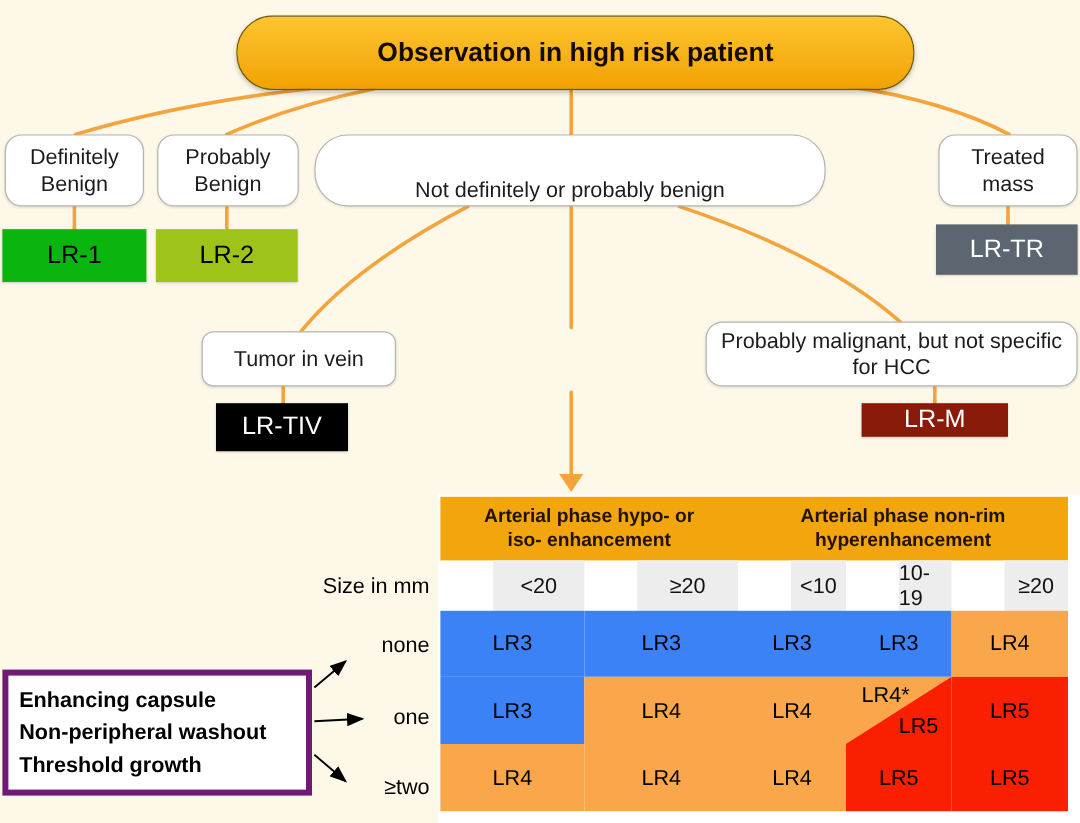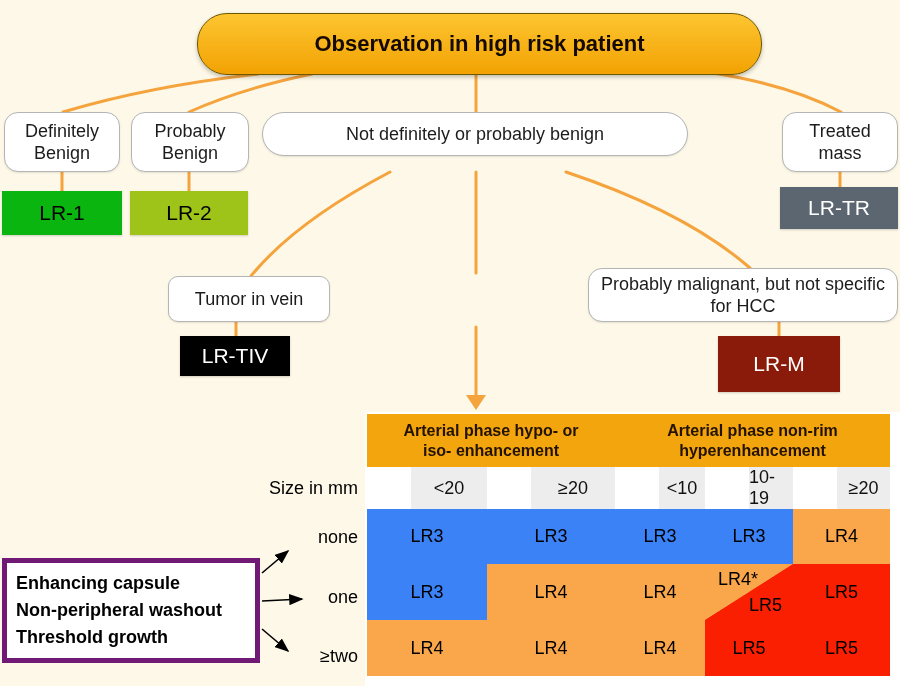--- a/index.html
+++ b/index.html
@@ -22,28 +22,28 @@
     box-shadow:0 2px 4px rgba(0,0,0,.25);
   }
   .chip{
     position:absolute;display:flex;align-items:center;justify-content:center;
     font-size:21px;z-index:2;box-sizing:border-box;box-shadow:0 1px 2px rgba(0,0,0,.18);
   }
   #chip-lr1{left:2px;top:191px;width:120px;height:44px;background:#0ab50f;color:#000;}
   #chip-lr2{left:130px;top:191px;width:118px;height:44px;background:#9ec41a;color:#000;}
   #chip-lrtr{left:780px;top:187px;width:118px;height:42px;background:#5b6670;color:#fff;}
   #chip-lrtiv{left:180px;top:336px;width:110px;height:40px;background:#000;color:#fff;}
-  #chip-lrm{left:718px;top:336px;width:122px;height:56px;background:#8a1b0b;color:#fff;}
+  #chip-lrm{left:718px;top:336px;width:122px;height:28px;background:#8a1b0b;color:#fff;}
   #chip-lr345{
     left:398px;top:275px;width:158px;height:50px;border-radius:6px;font-size:22px;color:#000;
     background:linear-gradient(90deg,#fff100 0%,#ffe800 32%,#f97b02 55%,#ee1400 78%,#e81000 100%);
   }
   #node-definitely{left:4px;top:112px;width:116px;height:60px;}
   #node-probably{left:131px;top:112px;width:118px;height:60px;}
-  #node-notbenign{left:262px;top:112px;width:426px;height:44px;border-radius:28px;}
+  #node-notbenign{left:262px;top:112px;width:426px;height:60px;border-radius:28px;align-items:flex-end;}
   #node-treated{left:782px;top:112px;width:116px;height:60px;}
   #node-tumorvein{left:168px;top:276px;width:162px;height:46px;border-radius:10px;}
   #node-probmal{left:588px;top:268px;width:310px;height:54px;}
 
   .grid{
     position:absolute;left:365px;top:412px;width:535px;height:274px;
     display:grid;grid-template-columns:120px 128px 90px 88px 97px;
     grid-template-rows:53px 42px 55px 56px 56px;gap:0;padding:2px;
     background:#fff;box-sizing:border-box;z-index:2;
   }

